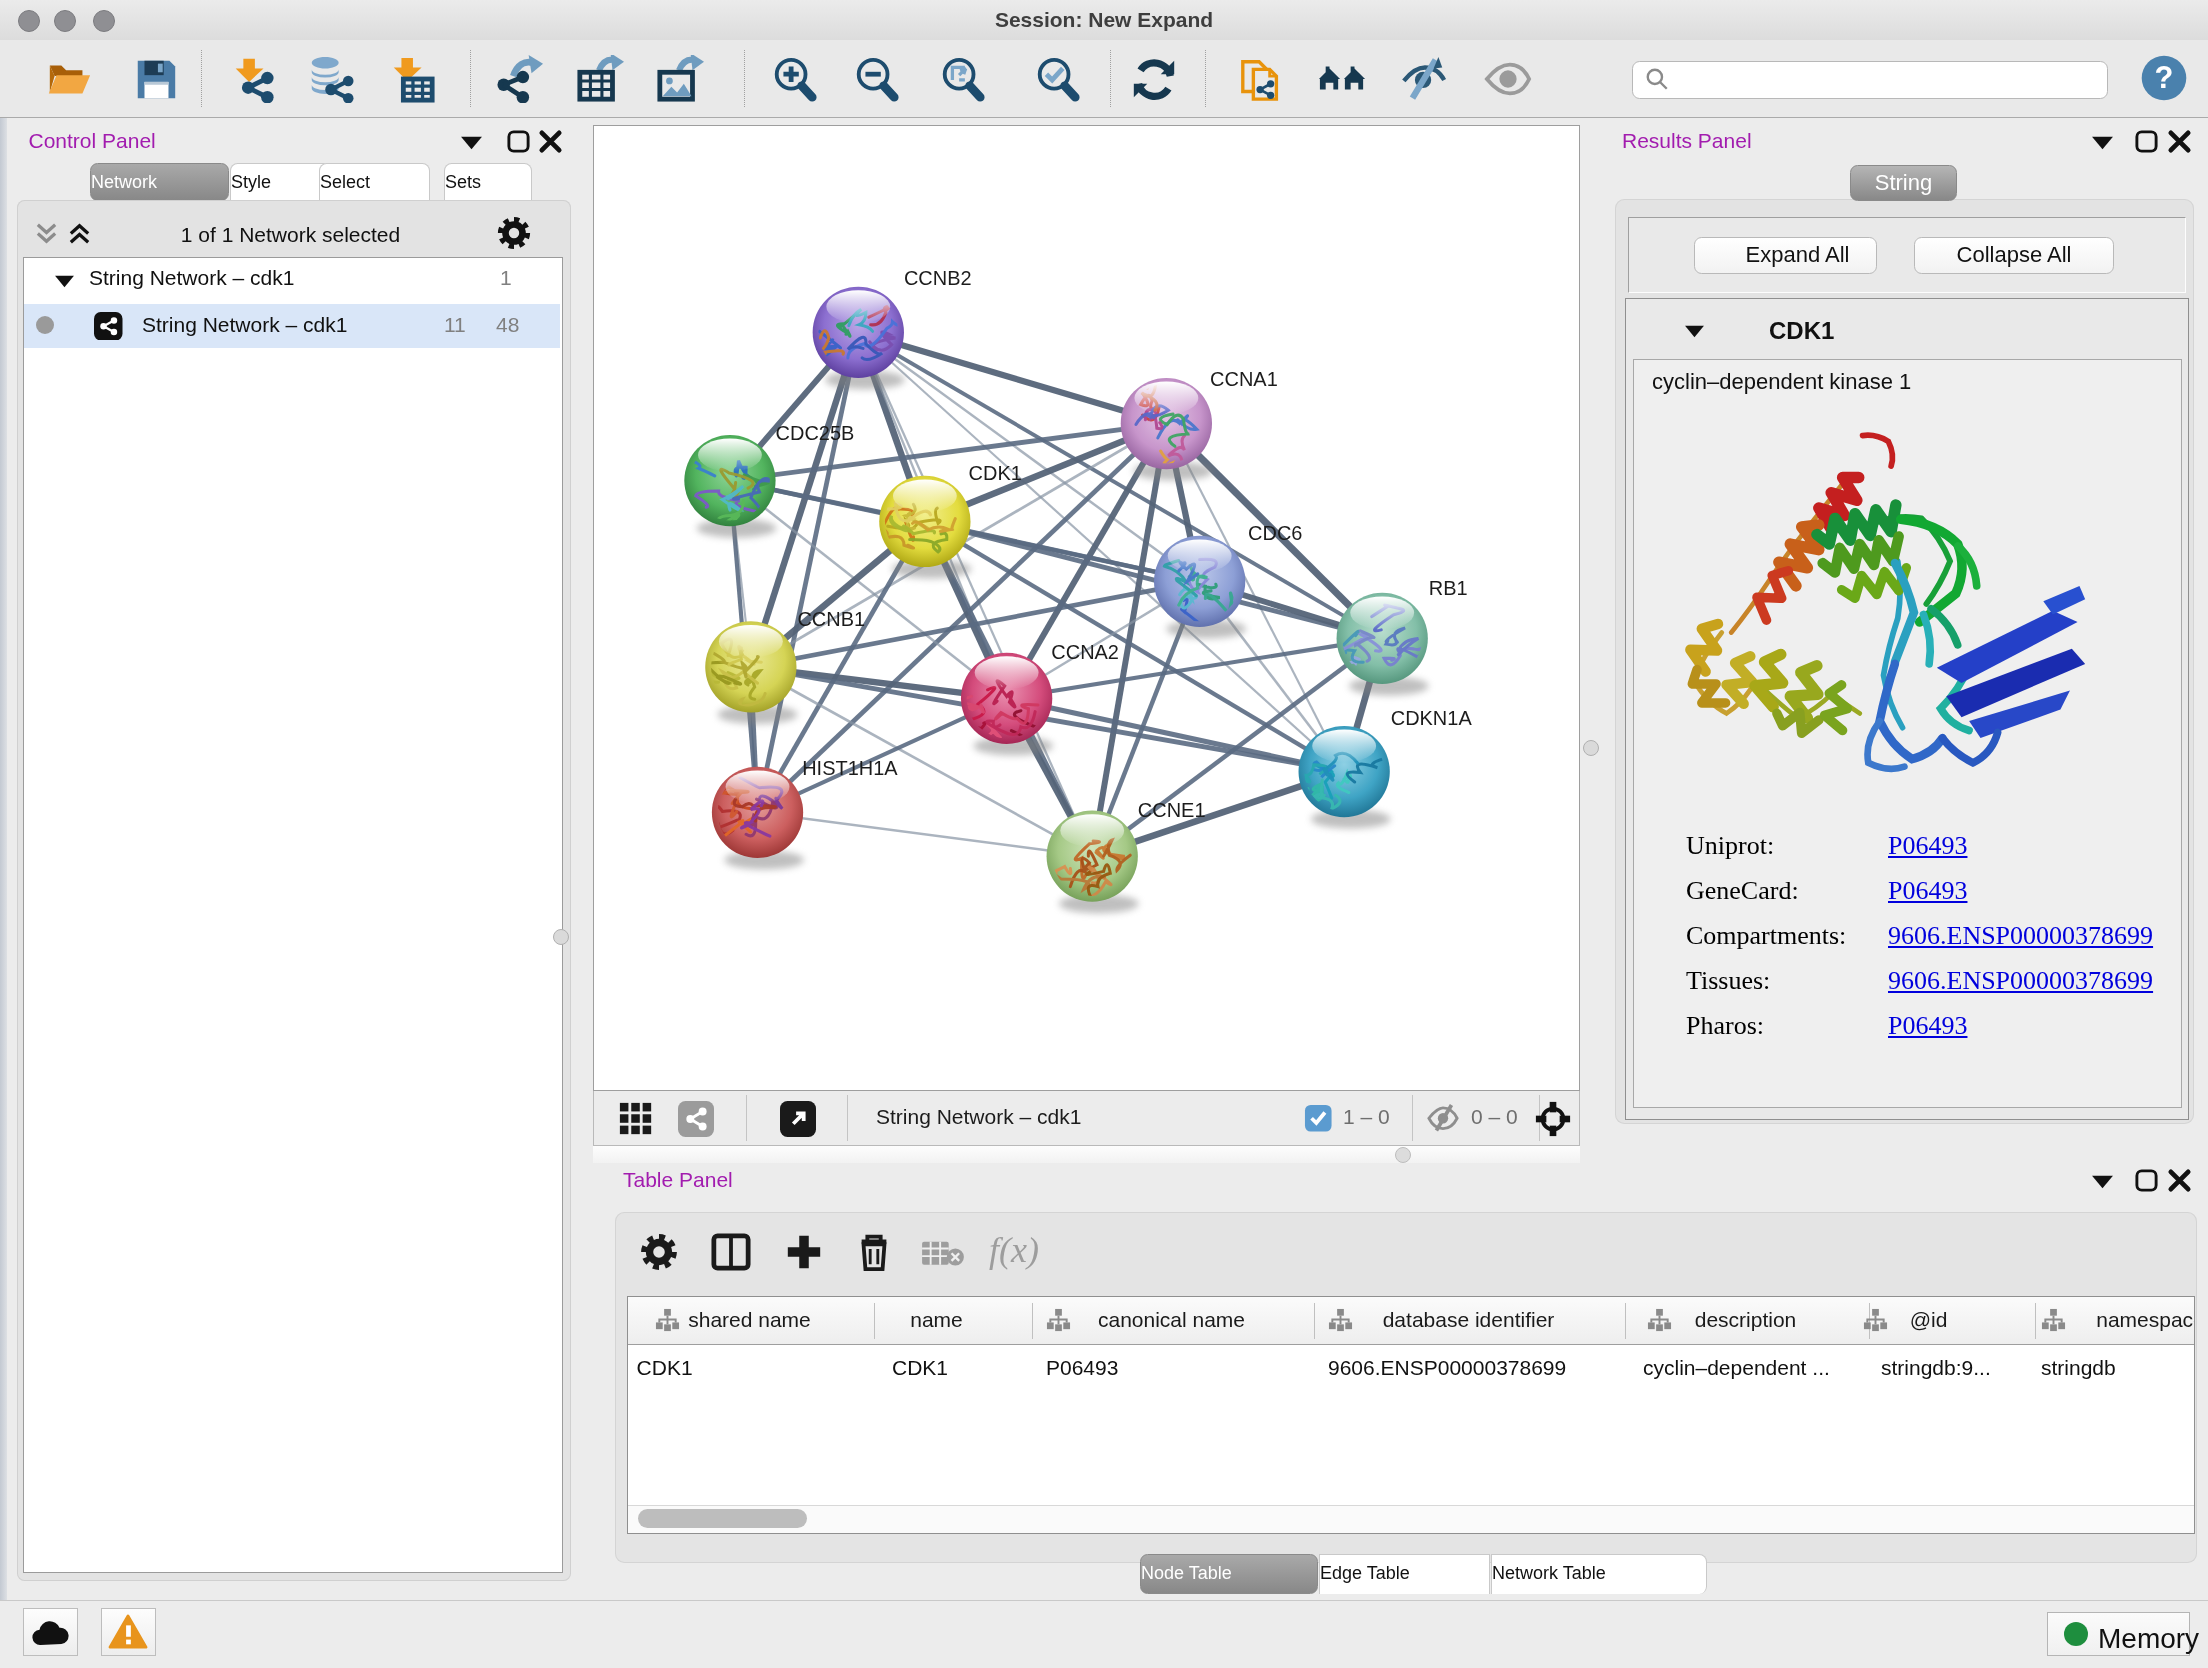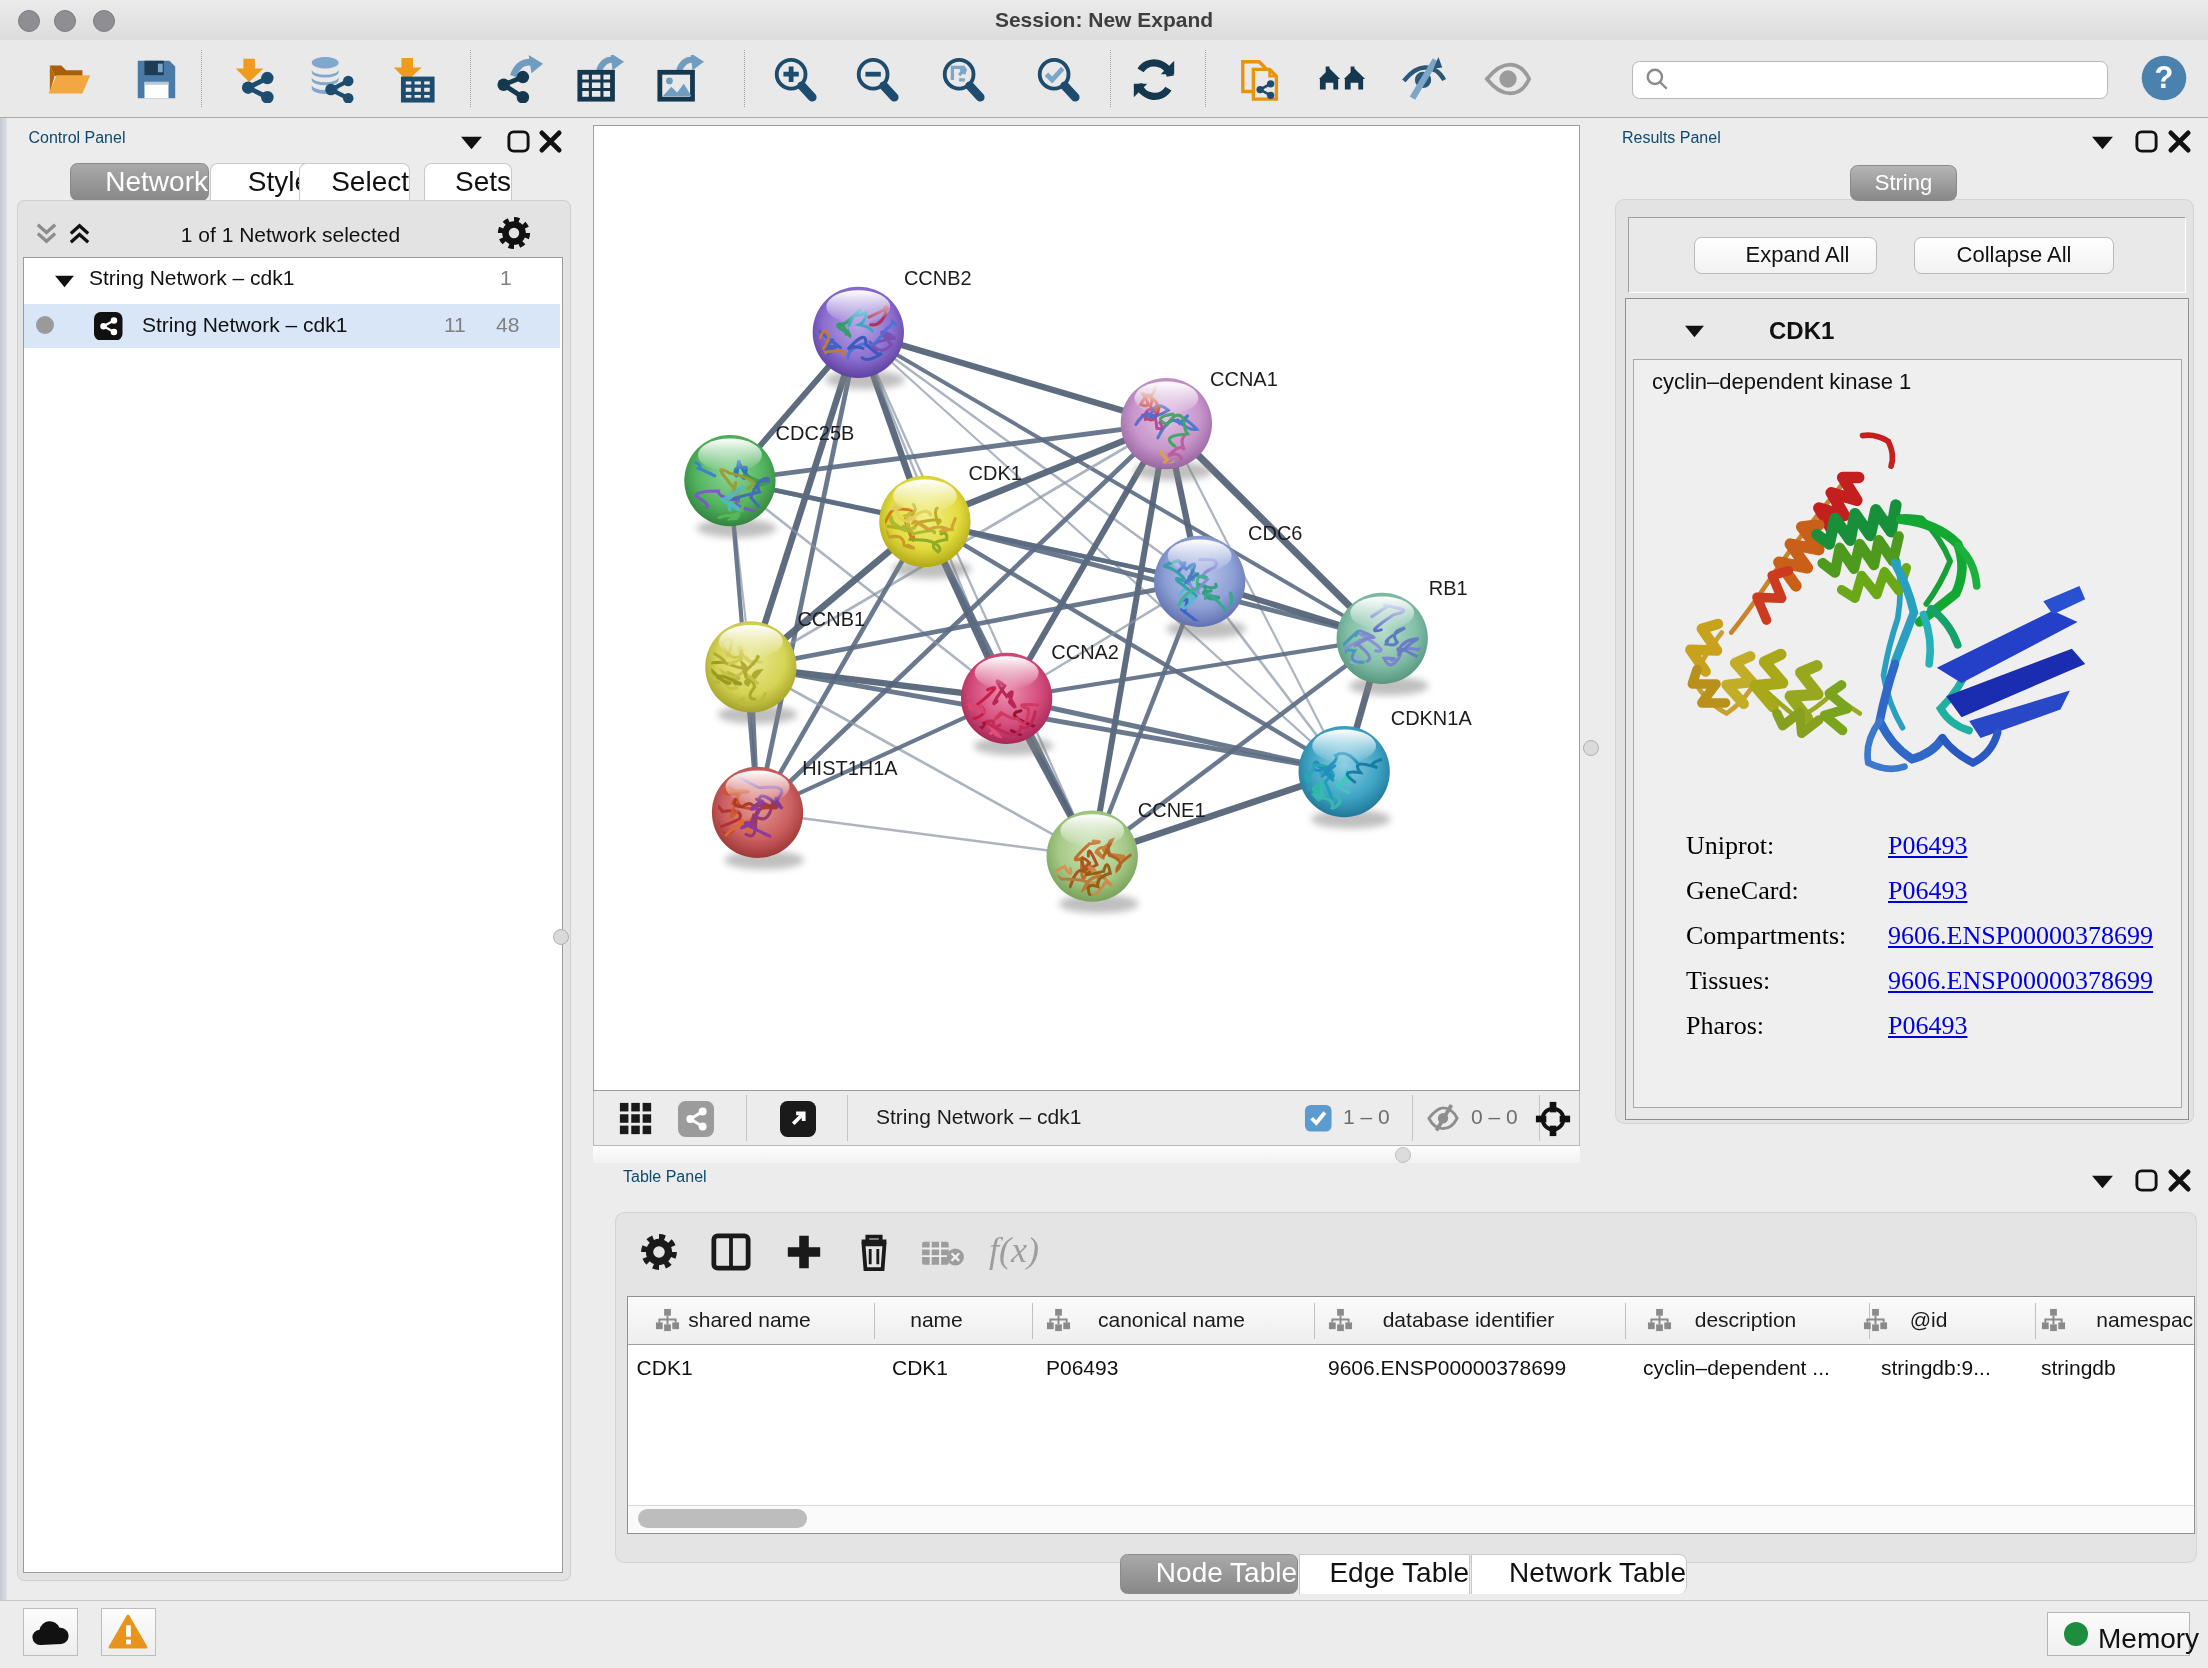--- a/index.html
+++ b/index.html
@@ -13,25 +13,25 @@
 #title { position:absolute; top:7.6px; left:0; width:2208px; text-align:center;
   font-size:21px; font-weight:bold; color:#3e3e3e; }
 
 #toolbar { position:absolute; left:0; top:40px; width:2208px; height:78px;
   background:#e9e9e9; border-bottom:1.9px solid #aaaaaa; }
 .tbi { position:absolute; top:15px; width:48px; height:48px; }
 .tbsep { position:absolute; top:9.5px; width:0px; height:57px; border-left:1.9px dotted #a0a0a0; }
 #searchbox { position:absolute; left:1632px; top:21px; width:476px; height:38px; background:#ffffff;
   border:1.9px solid #b8b8b8; border-radius:7.6px; }
 
-.ptitle { position:absolute; font-size:16px; color:#0c4a6e; }
+.ptitle { position:absolute; font-size:21px; color:#a21caf; }
 .pctl { position:absolute; }
 
 .tab { position:absolute; height:38px; background:#ffffff; border:1px solid #c9c9c9; border-bottom:none;
-  border-radius:7.6px 7.6px 0 0; text-align:right; font-size:28px; color:#111; line-height:36px; }
+  border-radius:7.6px 7.6px 0 0; text-align:left; font-size:18px; color:#111; line-height:36px;margin-left:20px; }
 .tabsel { background:linear-gradient(#a9a9a9,#888888); color:#ffffff; border:1px solid #8a8a8a; border-radius:7.6px; }
 #cpbody { position:absolute; left:17px; top:200px; width:554px; height:1381px; background:#e3e3e3;
   border-radius:7.6px; box-shadow:inset 0 0 0 1px #d0d0d0; }
 #cptree { position:absolute; left:23px; top:257px; width:540px; height:1316px; background:#ffffff;
   border:1.9px solid #9b9b9b; }
 
 #netcanvas { position:absolute; left:593px; top:125px; width:987px; height:966px; background:#ffffff;
   border:1.9px solid #9e9e9e; }
 #nettb { position:absolute; left:593px; top:1091px; width:987px; height:55px; background:#ececec;
   border:1.9px solid #b9b9b9; border-top:none; }

